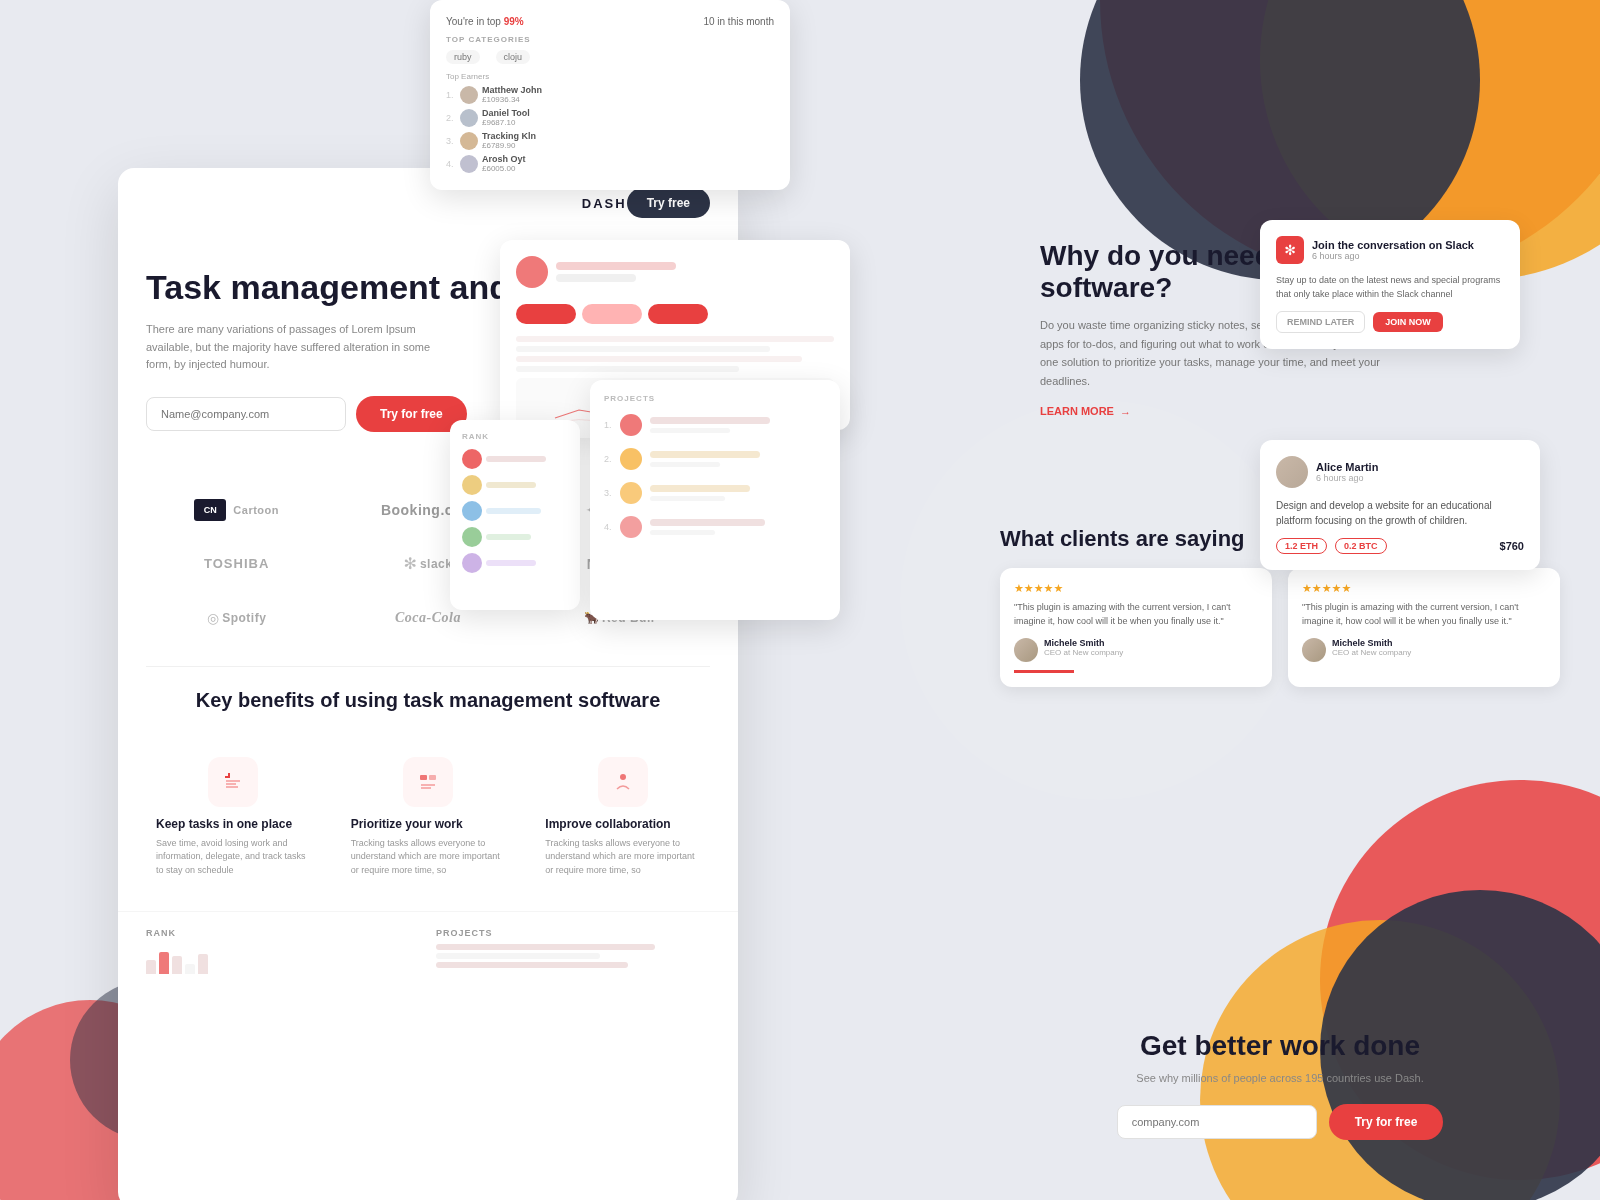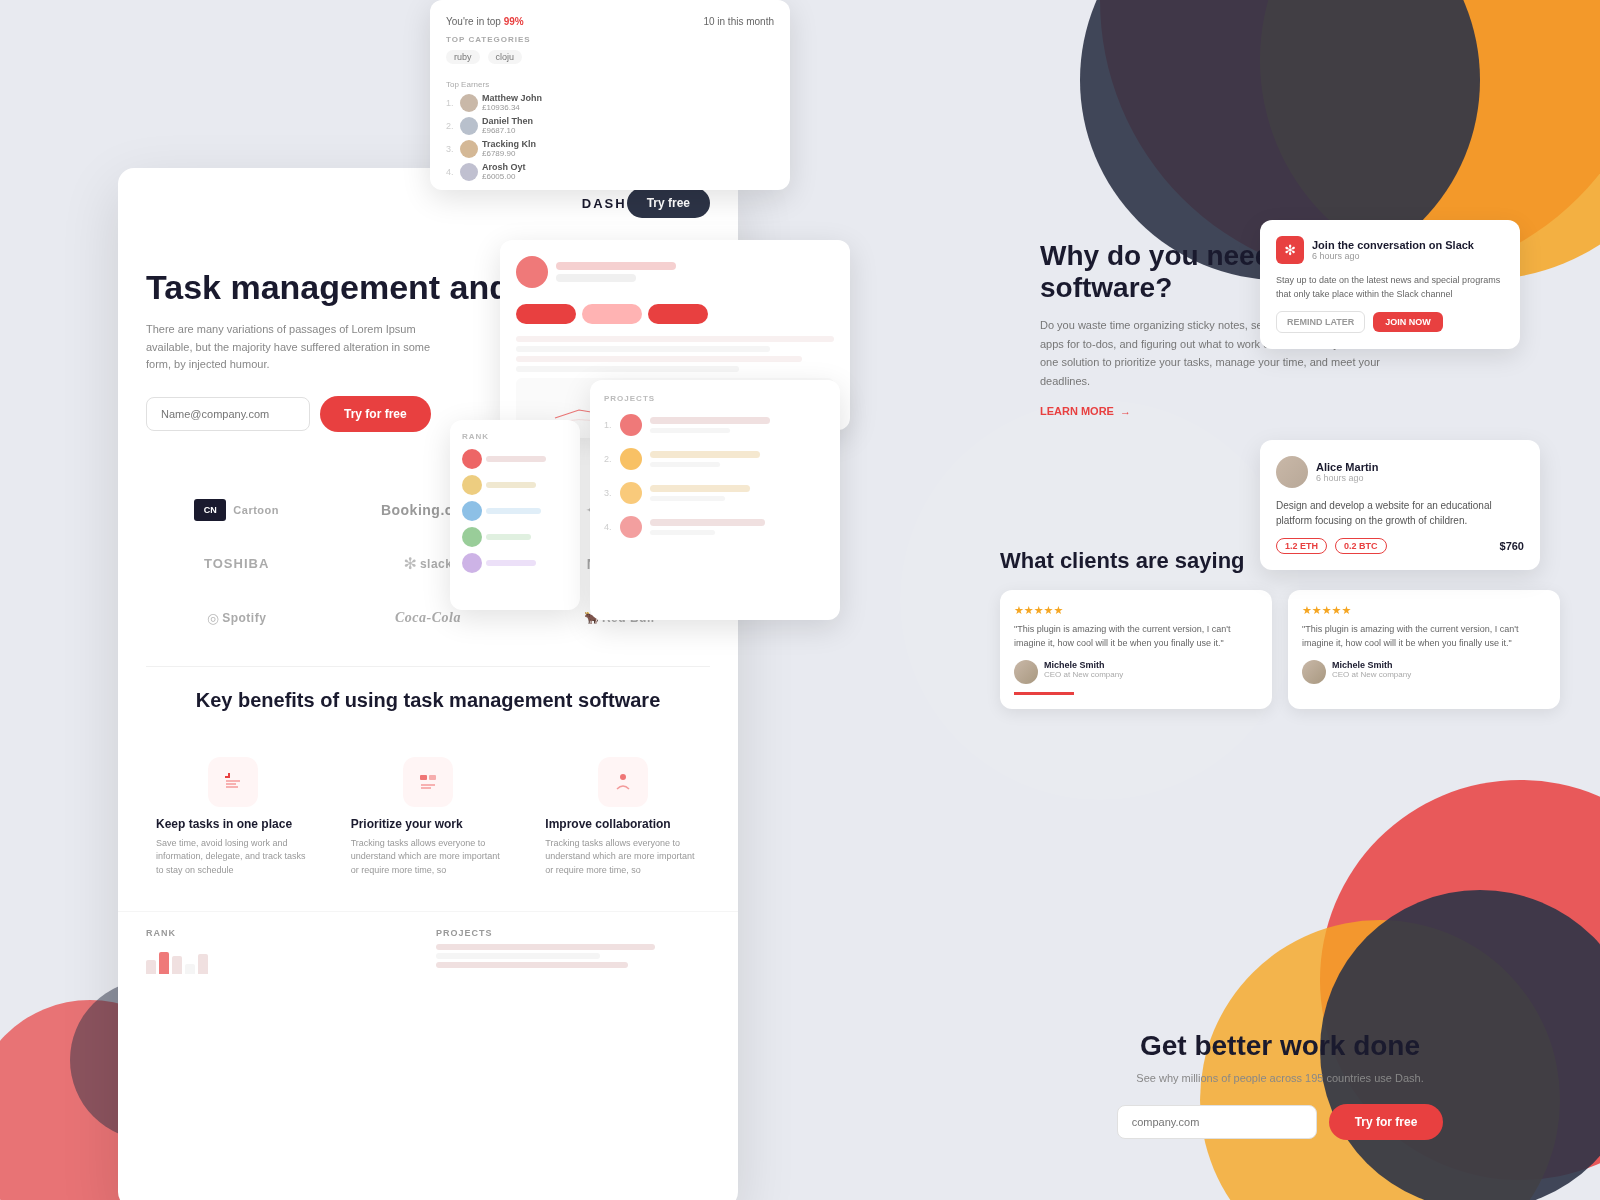--- a/index.html
+++ b/index.html
@@ -103,21 +103,21 @@
       gap: 10px;
       margin-bottom: 40px;
     }
 
     .email-input {
       border: 1.5px solid #e0e0e0;
       border-radius: 8px;
       padding: 10px 14px;
       font-size: 11px;
       color: #999;
-      width: 164px;
+      width: 200px;
       outline: none;
     }
 
     .try-for-free-btn {
       background: #e84040;
       color: white;
       border: none;
       border-radius: 24px;
       padding: 11px 24px;
       font-size: 12px;
@@ -444,21 +444,21 @@
       font-size: 11px;
       font-weight: 700;
       color: #1a1a2e;
       margin-left: auto;
     }
 
     
     .testimonials-section {
       position: absolute;
       right: 40px;
-      top: 548px;
+      top: 526px;
       width: 560px;
       z-index: 5;
     }
 
     .testimonials-title {
       font-size: 22px;
       font-weight: 800;
       color: #1a1a2e;
       margin-bottom: 16px;
     }
@@ -590,22 +590,22 @@
       font-size: 8px;
       font-weight: 700;
       letter-spacing: 1px;
       color: #aaa;
       text-transform: uppercase;
       margin-bottom: 6px;
     }
 
     .category-tags {
       display: flex;
-      gap: 8px;
-      margin-bottom: 16px;
+      gap: 16px;
+      margin-bottom: 8px;
     }
 
     .cat-tag {
       font-size: 9px;
       background: #f5f5f5;
       border-radius: 10px;
       padding: 2px 8px;
       color: #777;
     }
 
@@ -724,21 +724,21 @@
       <div class="earner-avatar" style="background:#c9b8a8;"></div>
       <div>
         <div class="earner-name">Matthew John</div>
         <div class="earner-amount">£10936.34</div>
       </div>
     </div>
     <div class="earner-item">
       <span class="earner-num">2.</span>
       <div class="earner-avatar" style="background:#b8c0cc;"></div>
       <div>
-        <div class="earner-name">Daniel Then</div>
+        <div class="earner-name">Daniel Tool</div>
         <div class="earner-amount">£9687.10</div>
       </div>
     </div>
     <div class="earner-item">
       <span class="earner-num">3.</span>
       <div class="earner-avatar" style="background:#d4b896;"></div>
       <div>
         <div class="earner-name">Tracking Kln</div>
         <div class="earner-amount">£6789.90</div>
       </div>

